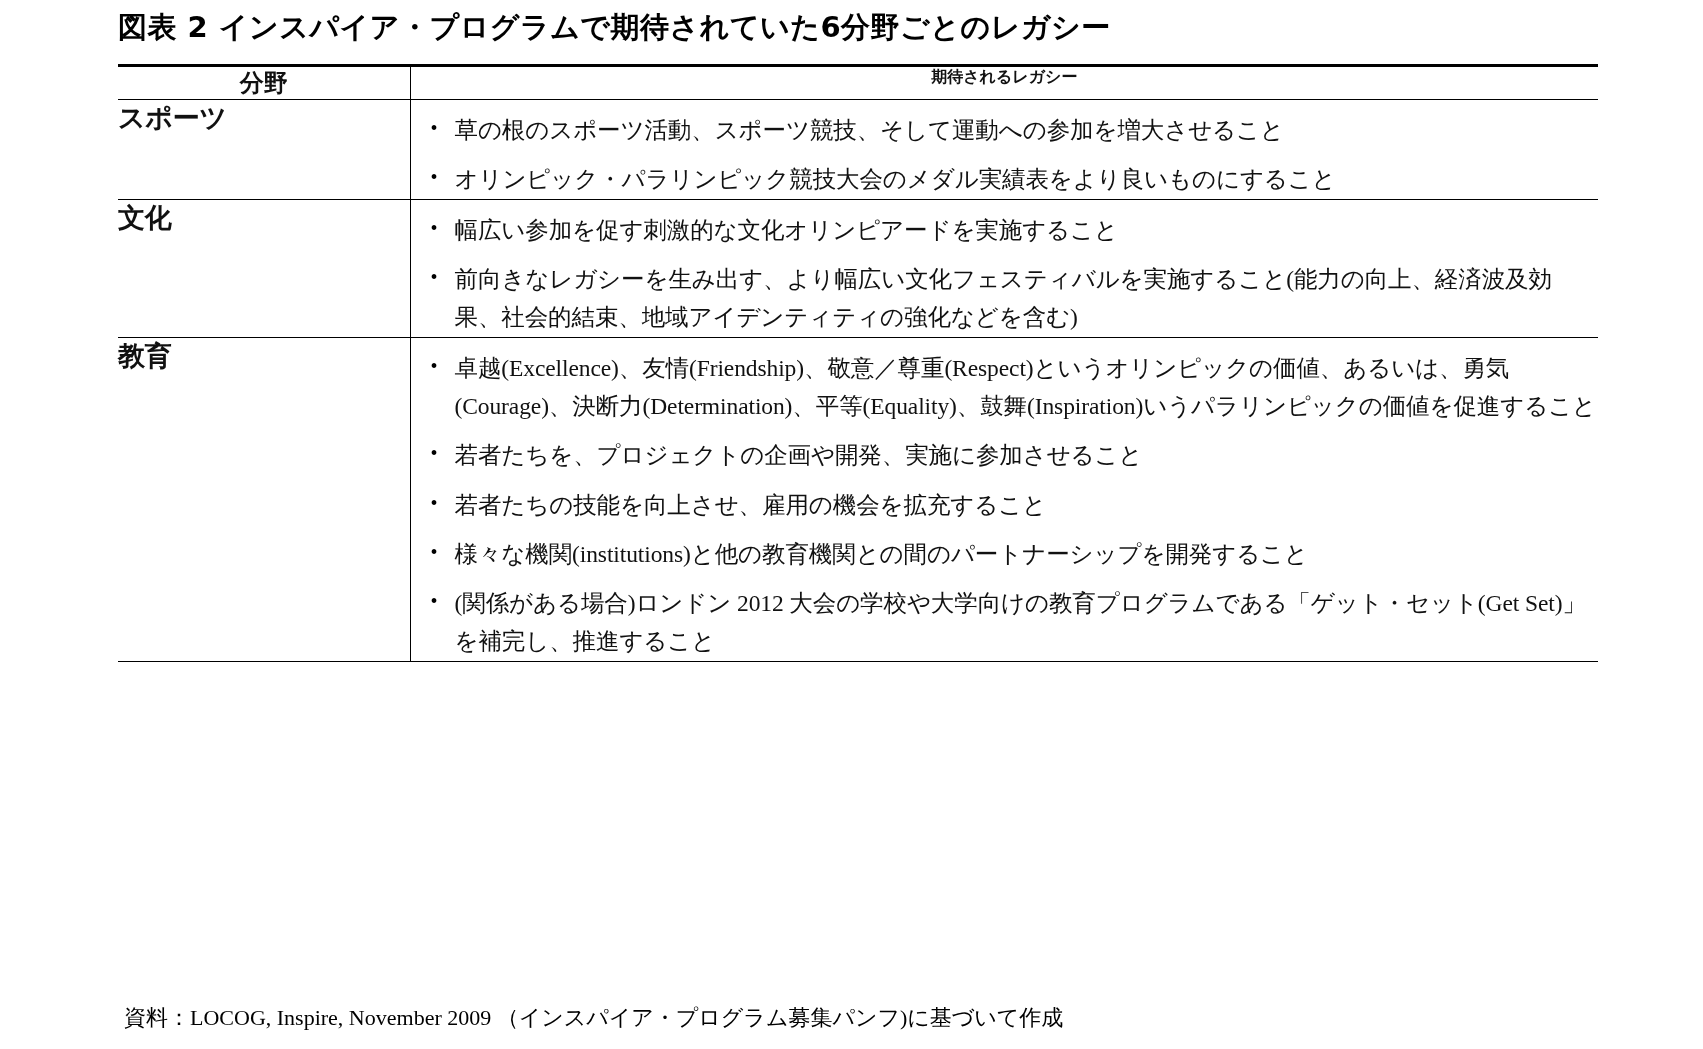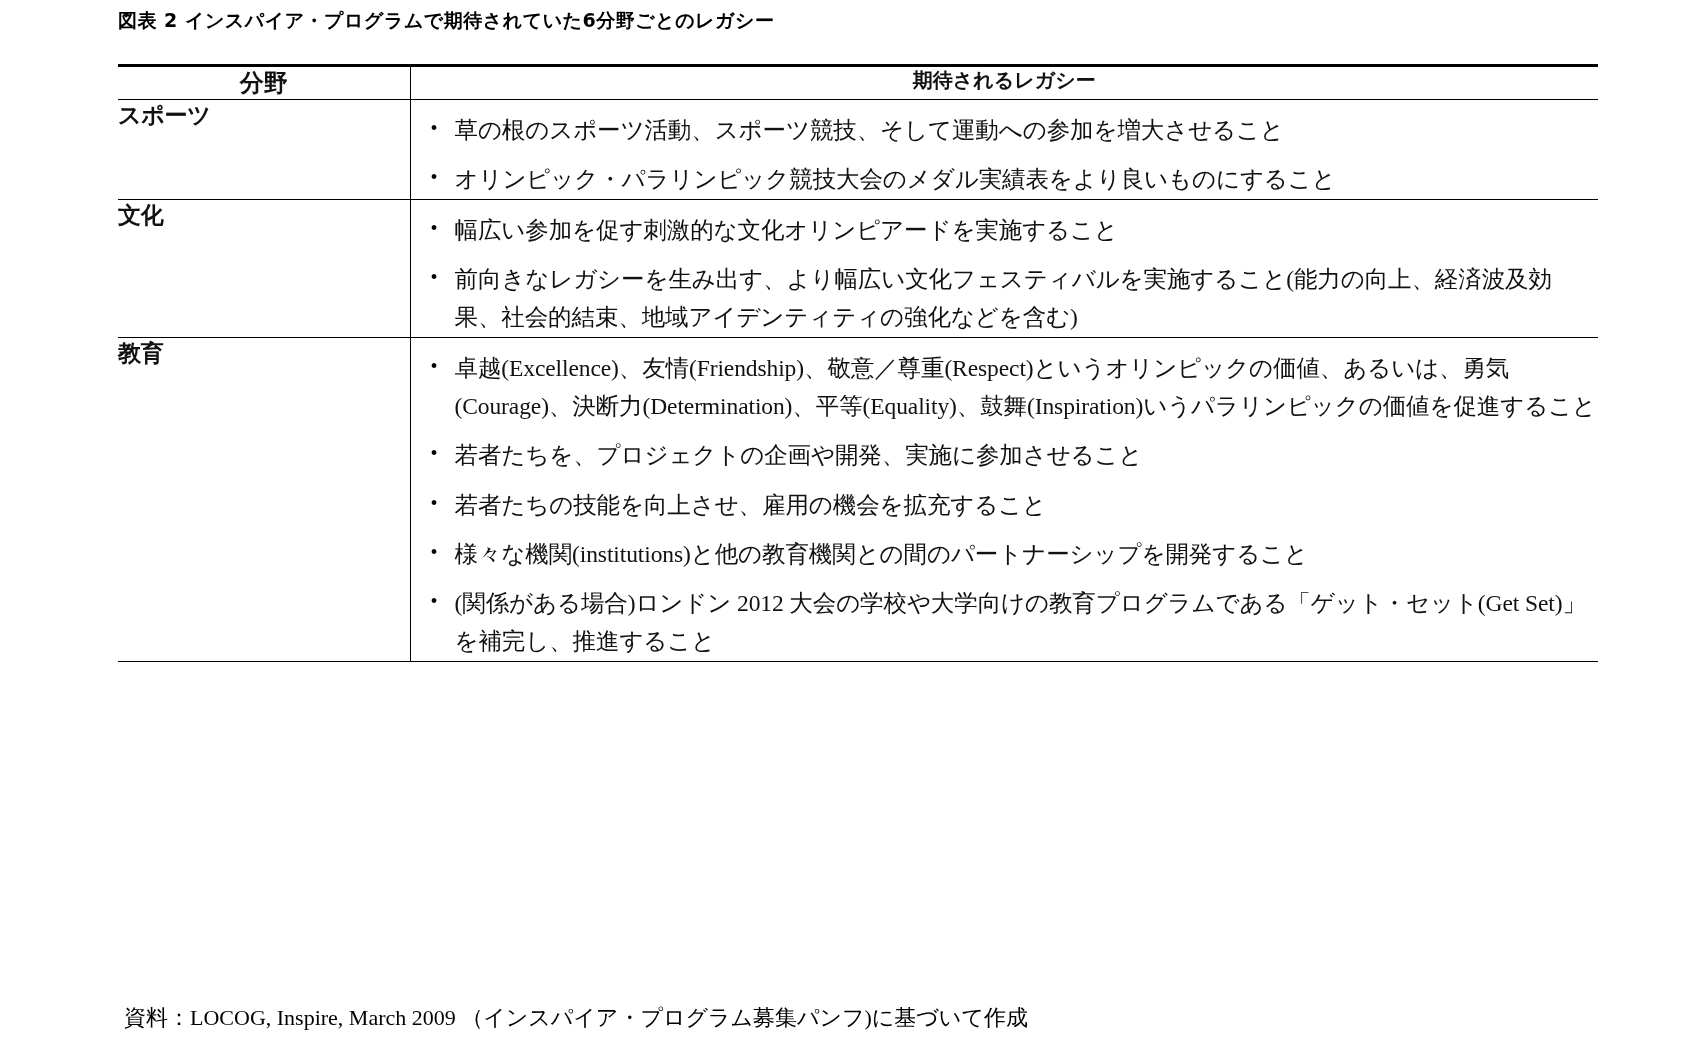--- a/index.html
+++ b/index.html
@@ -20,21 +20,21 @@
     height: 1049px;
     box-sizing: border-box;
     padding: 0;
   }
   .figure-title {
     position: absolute;
     left: 118px;
     top: 8px;
     font-family: "DejaVu Sans", "Liberation Sans", sans-serif;
     font-weight: bold;
-    font-size: 19px;
+    font-size: 29px;
     letter-spacing: 0.5px;
     white-space: nowrap;
     color: #000000;
   }
   table.legacy-table {
     position: absolute;
     left: 118px;
     top: 64px;
     width: 1480px;
     border-collapse: collapse;
@@ -63,28 +63,28 @@
     font-family: Liberation Serif, serif;
     font-weight: bold;
     font-size: 24px;
     padding: 12px 0 14px 0;
     border-right: 1.5px solid #000;
   }
   th.legacy-head {
     text-align: center;
     font-family: "DejaVu Sans", "Liberation Sans", sans-serif;
     font-weight: bold;
-    font-size: 20px;
+    font-size: 16px;
     padding: 12px 0 14px 0;
     margin-top: 20px;
   }
   td.field-cell {
     font-family: "DejaVu Sans", "Liberation Sans", sans-serif;
     font-weight: bold;
-    font-size: 23px;
+    font-size: 27px;
     padding: 10px 6px 12px 10px;
     border-right: 1.5px solid #000;
     white-space: nowrap;
     letter-spacing: -0.3px;
   }
   td.legacy-cell {
     padding: 8px 10px 10px 0;
   }
   ul.bullets {
     list-style: none;
@@ -172,15 +172,15 @@
           </ul>
         </td>
       </tr>
 
 
 
 
     </tbody>
   </table>
 
-  <div class="src-note">資料：LOCOG, Inspire, March 2009 （インスパイア・プログラム募集パンフ)に基づいて作成</div>
+  <div class="src-note">資料：LOCOG, Inspire, November 2009 （インスパイア・プログラム募集パンフ)に基づいて作成</div>
 
 </div>
 
 </body></html>

